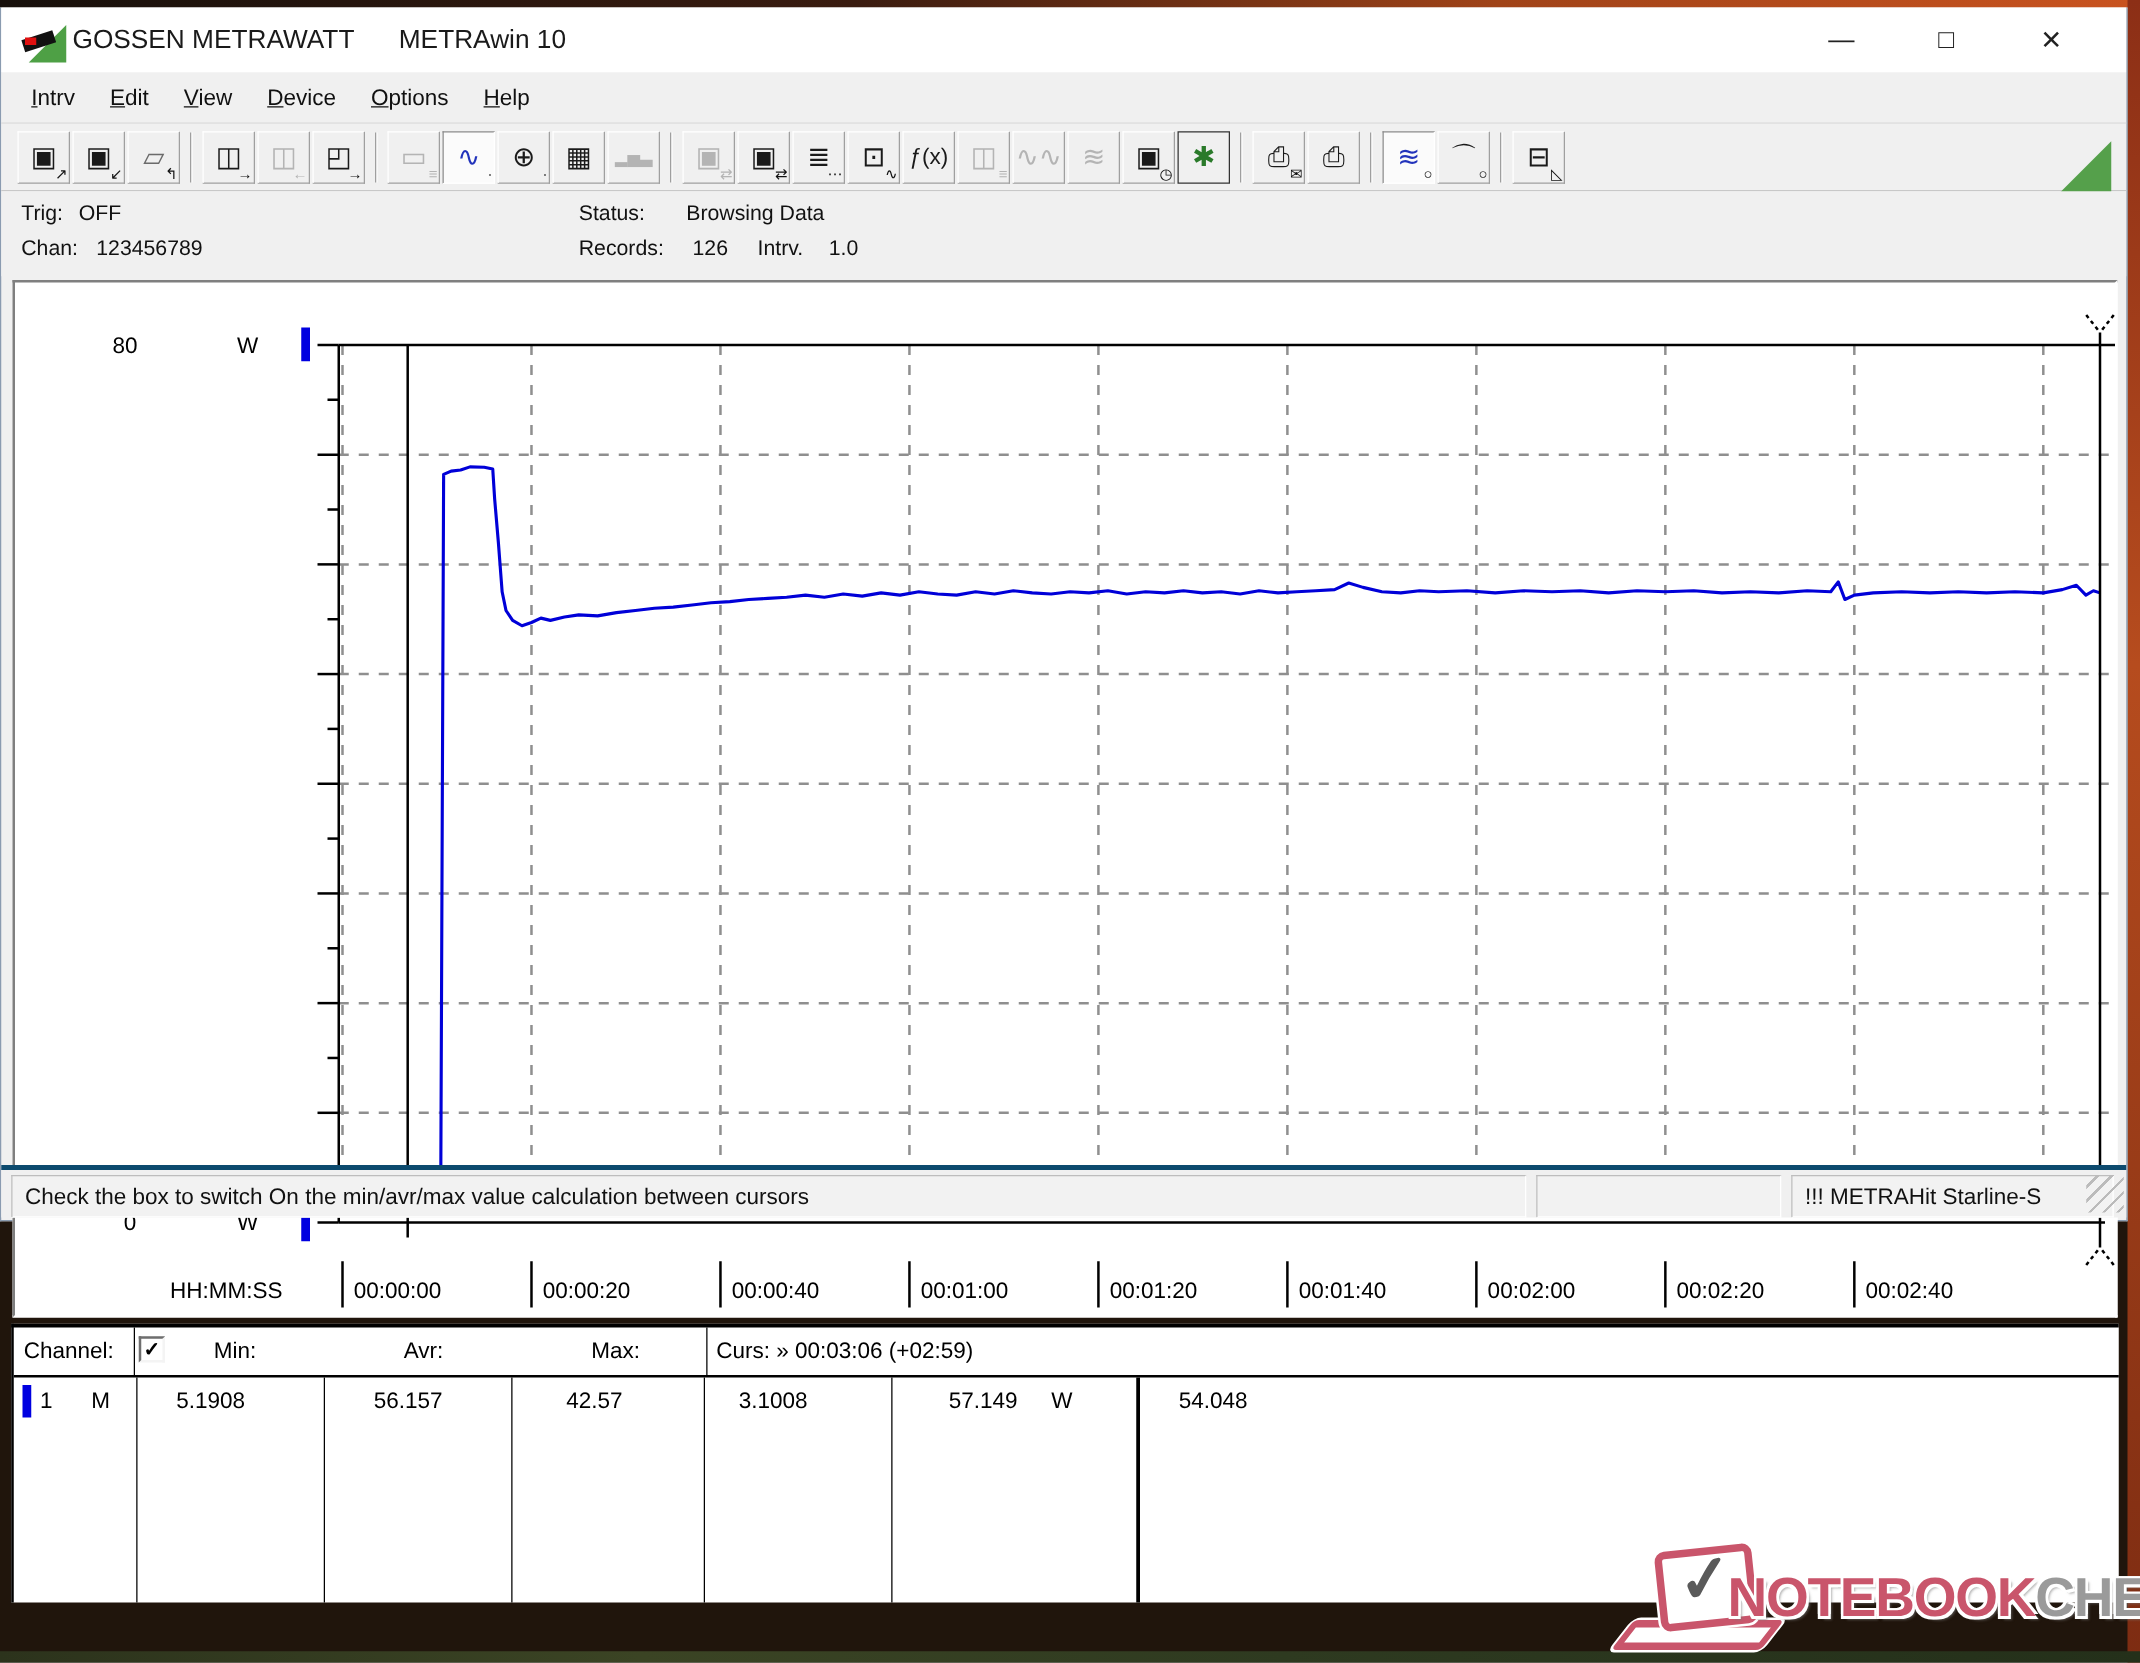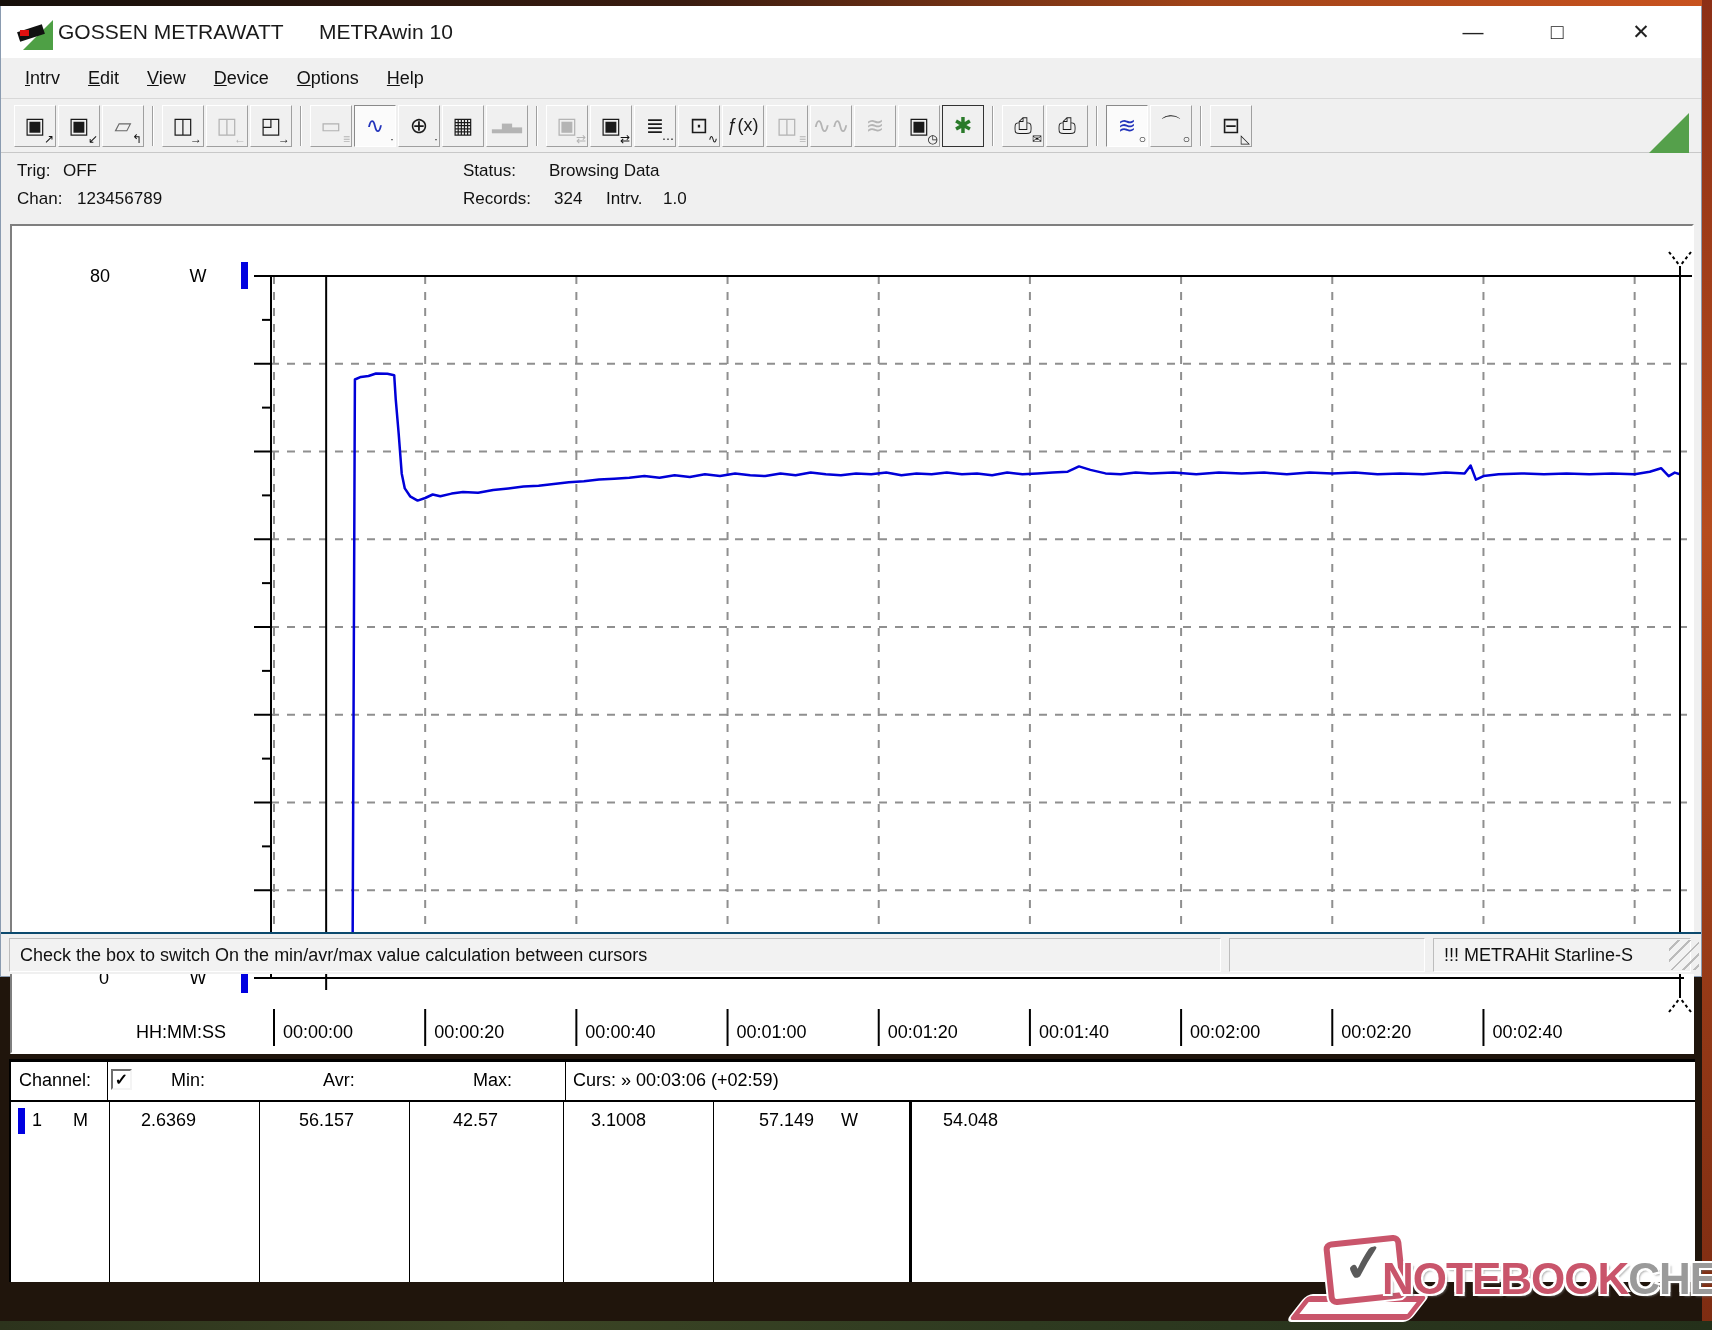--- a/index.html
+++ b/index.html
@@ -59,21 +59,21 @@
   #hdr-line { position:absolute; left:0; top:38px; width:100%; height:2px; background:#000; }
   .vline { position:absolute; top:40px; bottom:0; width:1px; background:#000; }
   .vline.hdr { top:0; height:38px; bottom:auto; }
   .vline.thick { width:3px; }
   #chk { position:absolute; left:100px; top:7px; width:21px; height:21px; background:#fff;
          border:2px solid; border-color:#6e6e6e #f4f4f4 #f4f4f4 #6e6e6e; font-size:16px; font-weight:bold;
          display:flex; align-items:center; justify-content:center; color:#000; }
   .chan-marker { position:absolute; width:7px; height:26px; background:#0000e0; }
   
   #statusbar { position:absolute; left:0; bottom:2px; width:1700px; height:42px; background:#f0f0f0;
-               border-top:2px solid #0c4a6e; }
+               border-top:4px solid #0c4a6e; }
   .sb-panel { position:absolute; top:4px; height:34px; background:#f2f2f2;
               border:1px solid; border-color:#bdbdbd #ffffff #ffffff #bdbdbd;
               font-size:18px; color:#111; display:flex; align-items:center; padding:0 10px;
               white-space:nowrap; overflow:hidden; }
   #grip { position:absolute; right:2px; bottom:4px; width:30px; height:30px;
           background:repeating-linear-gradient(135deg,transparent 0 6px,#bbb 6px 8px); }
   
   #nbc { position:absolute; left:1210px; top:1238px; width:500px; height:92px; pointer-events:none; }
   #nbc-screen { position:absolute; left:116px; top:0px; width:78px; height:64px; background:#fff;
                 border:6px solid #c9556b; border-radius:8px; transform:rotate(-6deg);
@@ -231,21 +231,21 @@
     </div>
 
     <div id="statusrow">
       <span class="sr" style="left:16px; top:8px;"><b style="font-weight:normal">Trig:</b></span>
       <span class="sr" style="left:62px; top:8px;">OFF</span>
       <span class="sr" style="left:16px; top:36px;">Chan:</span>
       <span class="sr" style="left:76px; top:36px;">123456789</span>
       <span class="sr" style="left:462px; top:8px;">Status:</span>
       <span class="sr" style="left:548px; top:8px;">Browsing Data</span>
       <span class="sr" style="left:462px; top:36px;">Records:</span>
-      <span class="sr" style="left:553px; top:36px;">324</span>
+      <span class="sr" style="left:553px; top:36px;">126</span>
       <span class="sr" style="left:605px; top:36px;">Intrv.</span>
       <span class="sr" style="left:662px; top:36px;">1.0</span>
     </div>
 
     <div id="chart-panel">
       <svg id="chart-svg" width="1680" height="826" viewBox="0 0 1680 826">
           <line x1="242" y1="50" x2="259" y2="50" stroke="#000" stroke-width="2"></line>
           <line x1="250" y1="93.875" x2="259" y2="93.875" stroke="#000" stroke-width="2"></line>
           <line x1="259" y1="137.75" x2="1676" y2="137.75" stroke="#8f8f8f" stroke-width="2" stroke-dasharray="8 8"></line>
           <line x1="242" y1="137.75" x2="259" y2="137.75" stroke="#000" stroke-width="2"></line>
@@ -332,21 +332,21 @@
       <div class="vline" style="left:98px;"></div>
       <div class="vline" style="left:248px;"></div>
       <div class="vline" style="left:398px;"></div>
       <div class="vline" style="left:552px;"></div>
       <div class="vline" style="left:702px;"></div>
       <div class="vline thick" style="left:898px;"></div>
 
       <div class="chan-marker" style="left:7px; top:46px;"></div>
       <span class="tp-abs" style="left:21px; top:48px;">1</span>
       <span class="tp-abs" style="left:62px; top:48px;">M</span>
-      <span class="tp-abs" style="left:130px; top:48px;">2.6369</span>
+      <span class="tp-abs" style="left:130px; top:48px;">5.1908</span>
       <span class="tp-abs" style="left:288px; top:48px;">56.157</span>
       <span class="tp-abs" style="left:442px; top:48px;">42.57</span>
       <span class="tp-abs" style="left:580px; top:48px;">3.1008</span>
       <span class="tp-abs" style="left:748px; top:48px;">57.149</span>
       <span class="tp-abs" style="left:830px; top:48px;">W</span>
       <span class="tp-abs" style="left:932px; top:48px;">54.048</span>
     </div>
 
     <div id="statusbar">
       <div class="sb-panel" style="left:8px; width:1212px;">

